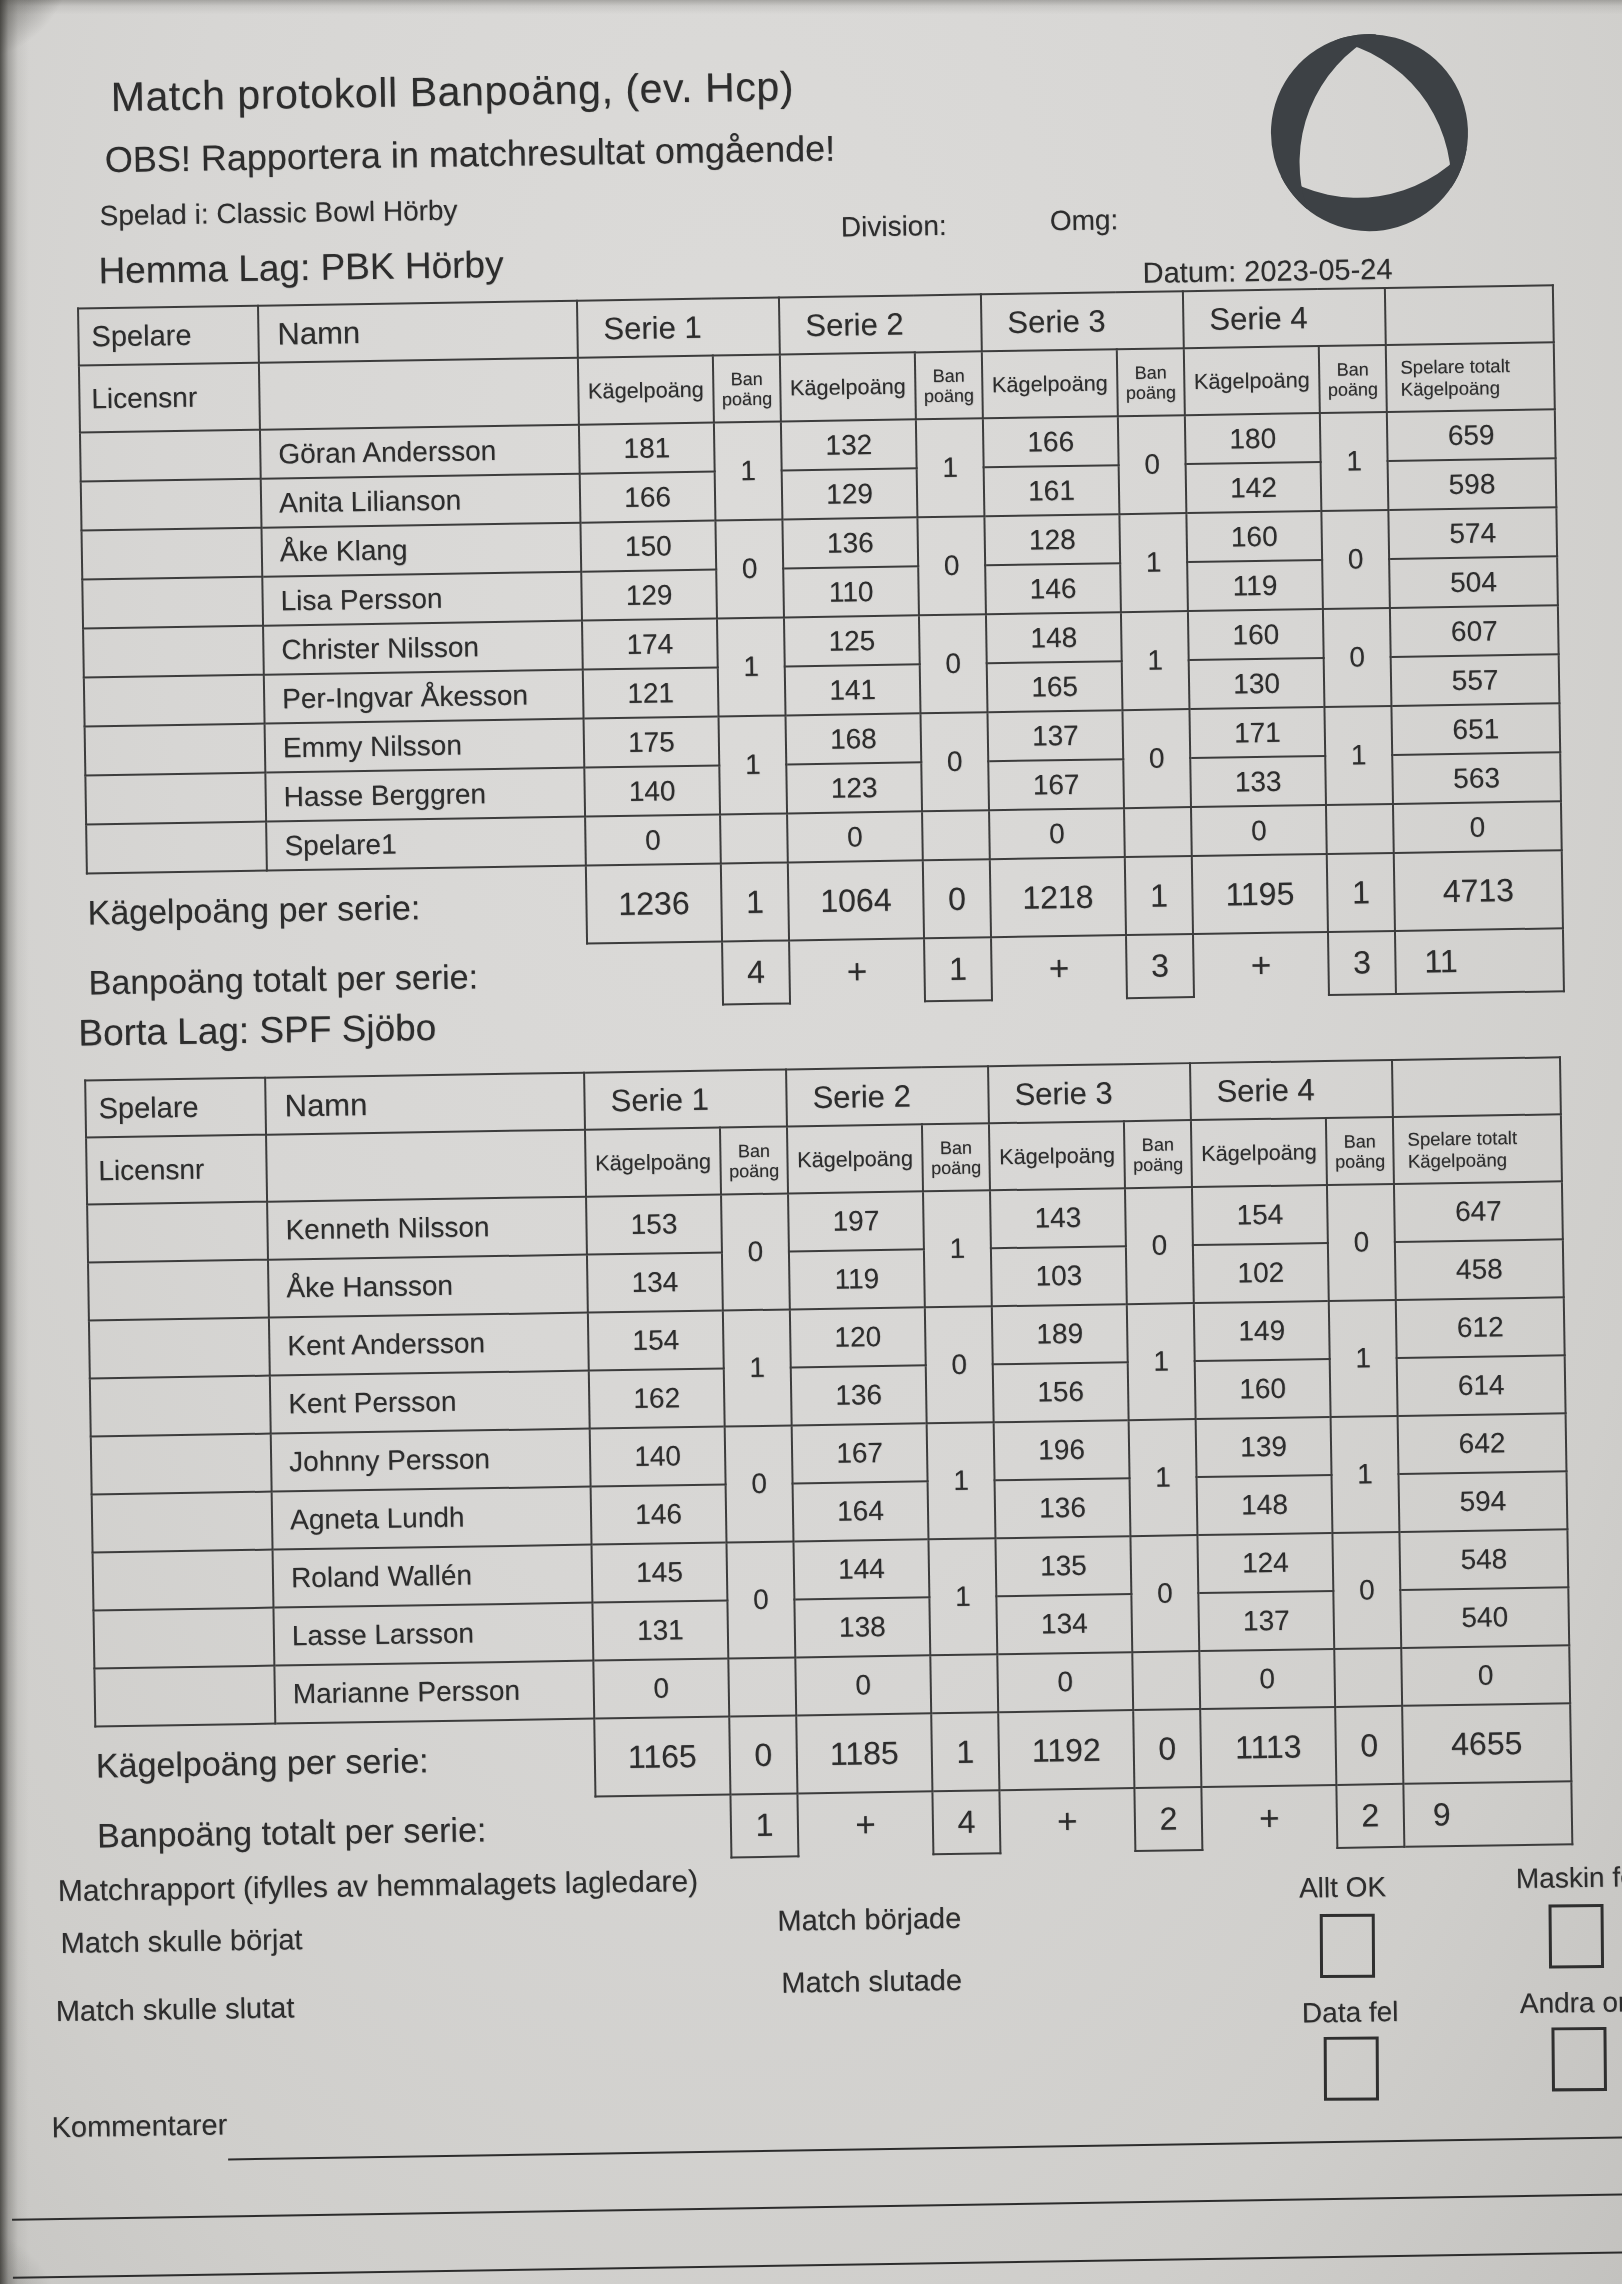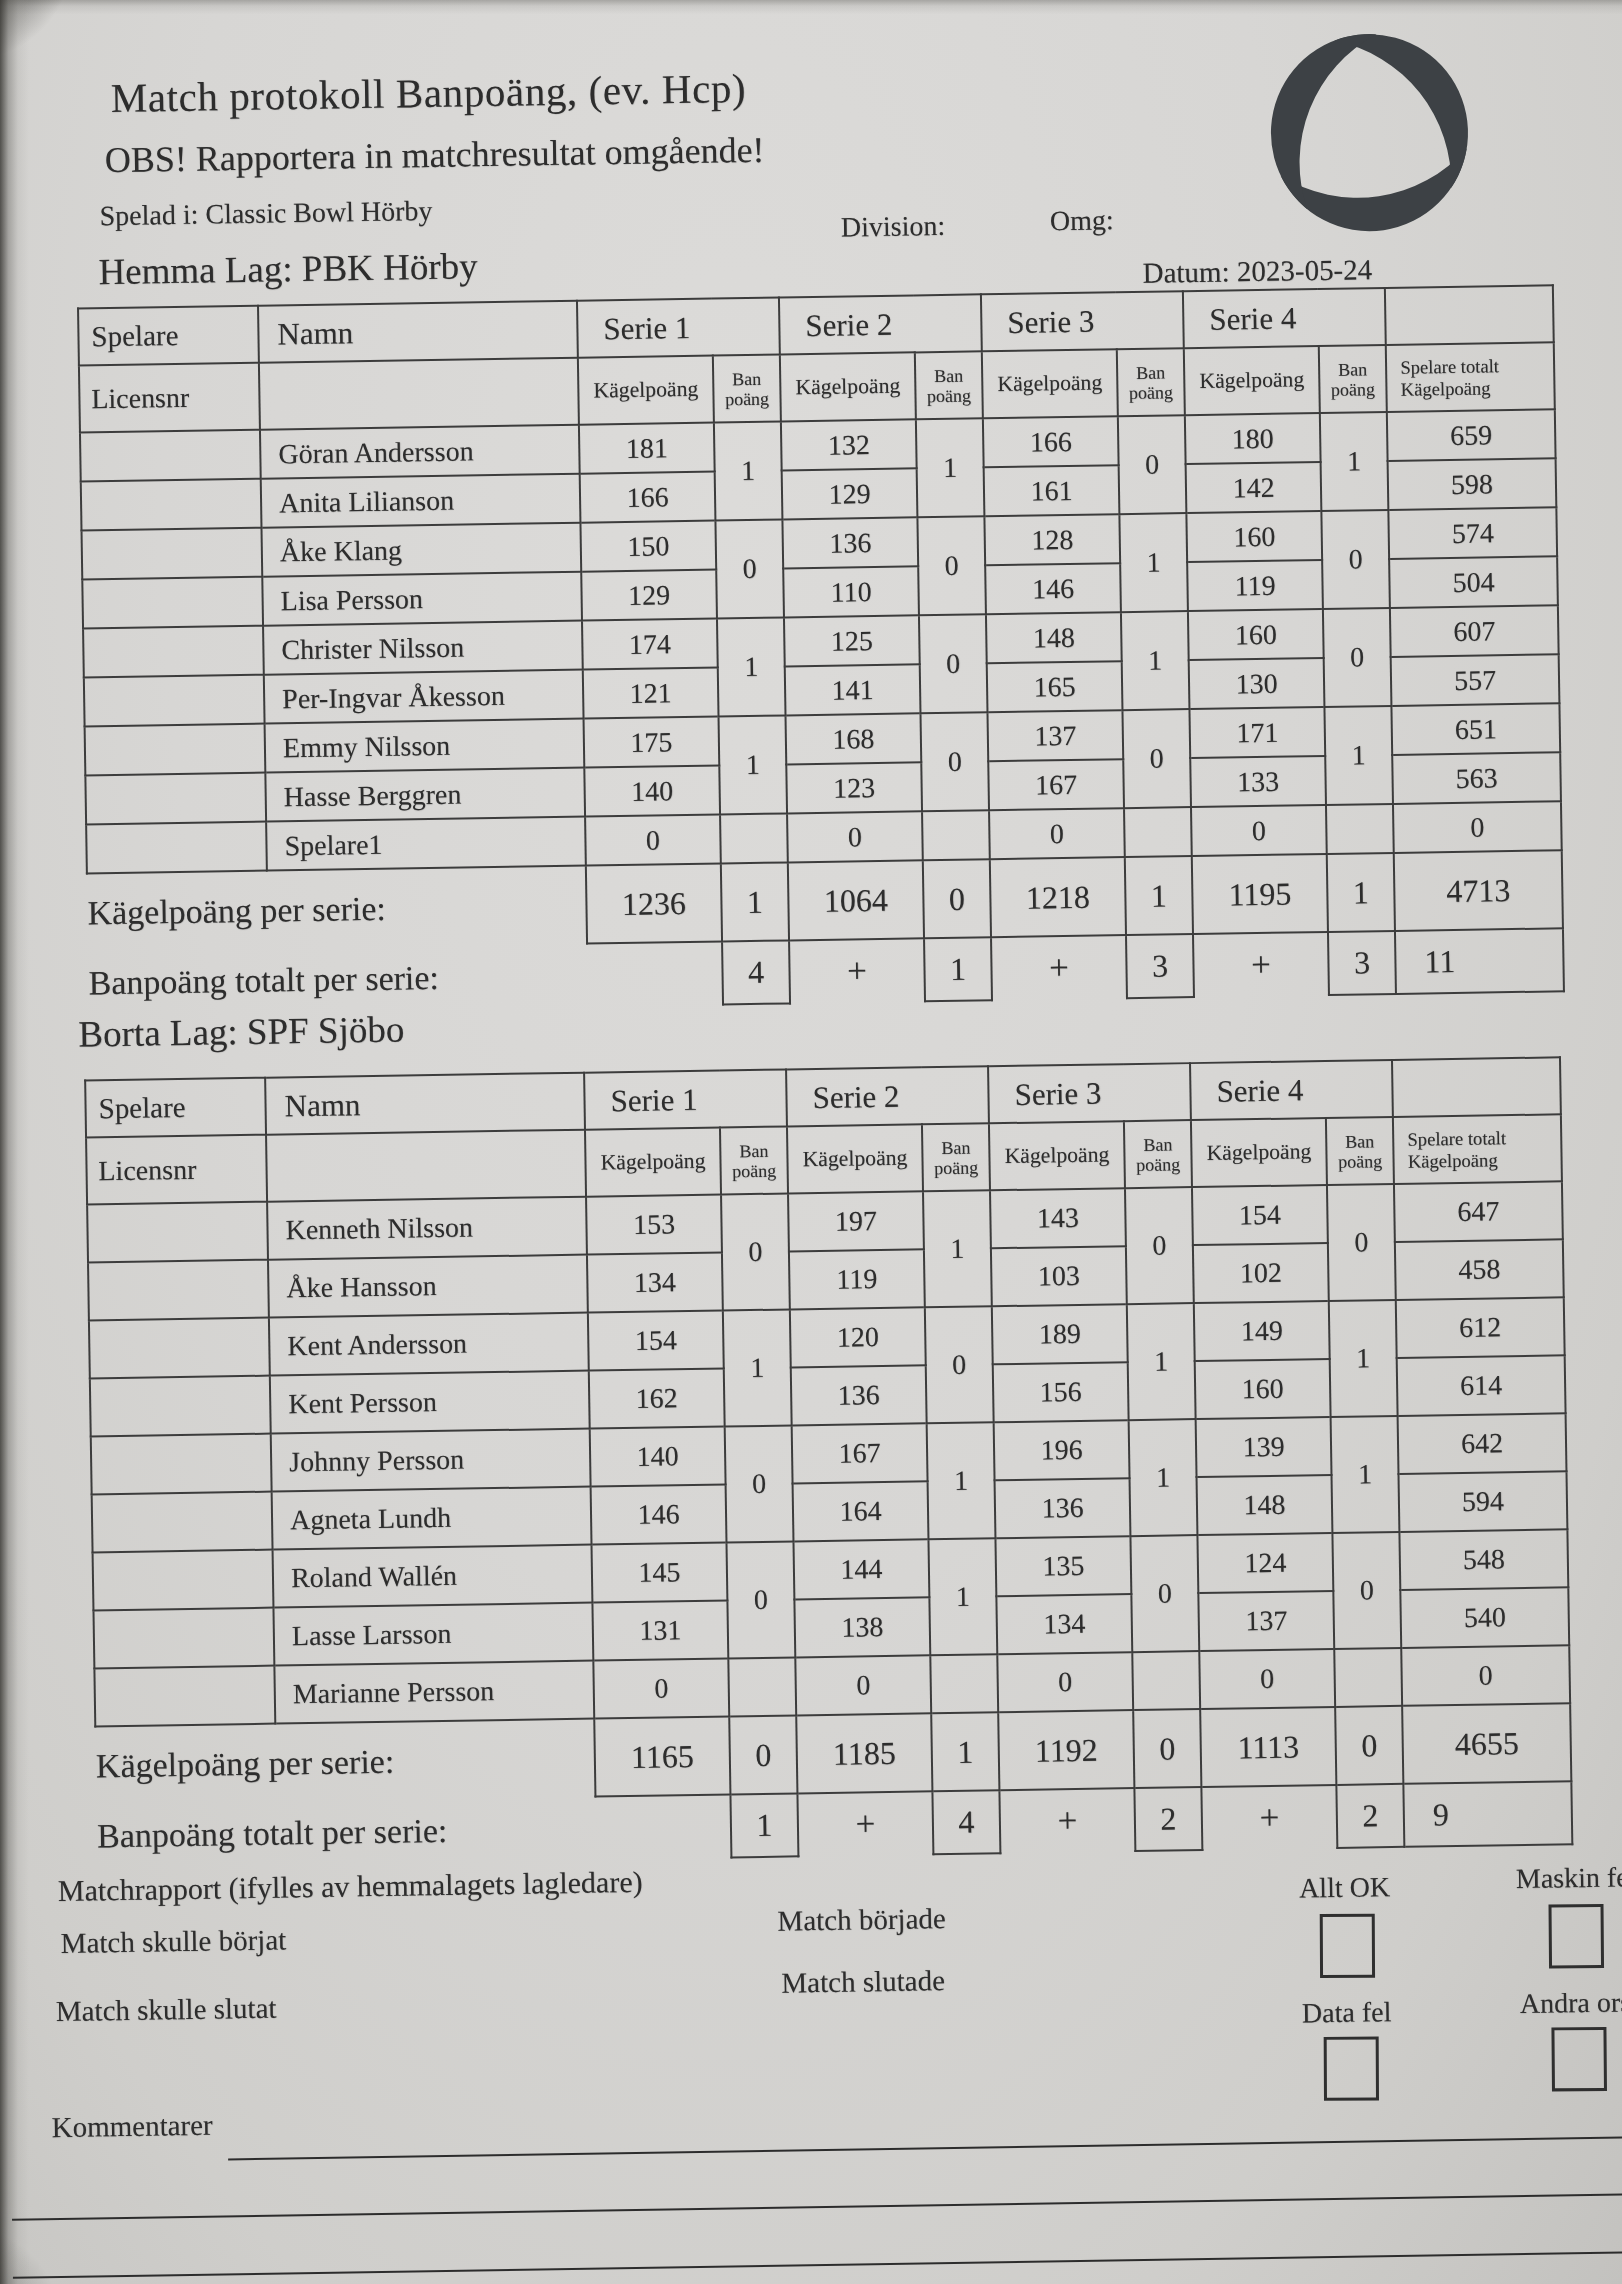--- a/index.html
+++ b/index.html
@@ -1,17 +1,17 @@
 <!DOCTYPE html>
 <html style="font-size:9.6px"><head>
 <meta charset="utf-8">
 <style>
   html,body{margin:0;padding:0;background:#b9b8b6;overflow:hidden;}
   .page{position:relative;width:1623px;height:2284px;overflow:hidden;
-    font-family:Liberation Serif, serif;color:#2d2d2d;
+    font-family:Liberation Sans, sans-serif;color:#2d2d2d;
     background:
       linear-gradient(90deg, rgba(58,57,53,.85) 0px, rgba(105,104,100,.45) 8.4px, rgba(150,149,145,.18) 18px, rgba(150,149,145,0) 29px),
       radial-gradient(circle at -30px -42px, rgba(45,44,40,.95) 0px, rgba(45,44,40,.45) 54px, rgba(45,44,40,0) 102px),
       radial-gradient(circle at -36px 2322px, rgba(55,54,50,.6) 0px, rgba(55,54,50,.25) 48px, rgba(55,54,50,0) 96px),
       linear-gradient(180deg, rgba(90,89,85,.4) 0px, rgba(90,89,85,.12) 6px, rgba(90,89,85,0) 14.4px),
       radial-gradient(ellipse at 45% 22%, #dcdbd9 0%, #d7d6d4 45%, #cfcecb 78%, #c3c2bf 100%);
   }
   .content{position:absolute;inset:0;transform:rotate(-0.9deg);transform-origin:811px 301px;
     text-shadow:0.3px 0.3px 0.9px rgba(70,70,70,.45);}
   .abs{position:absolute;white-space:nowrap;}

